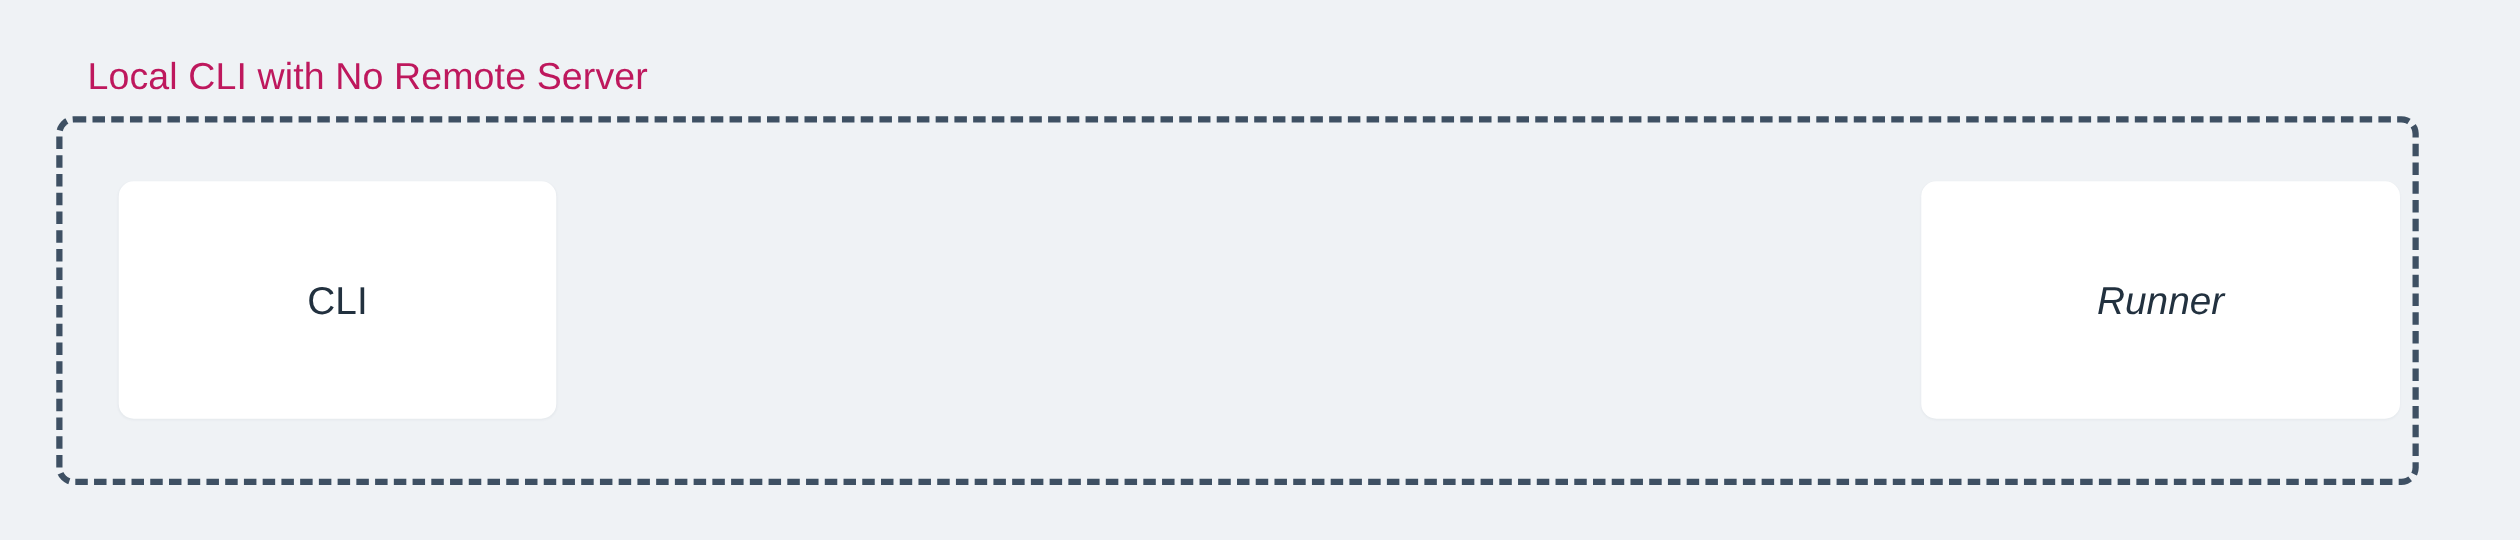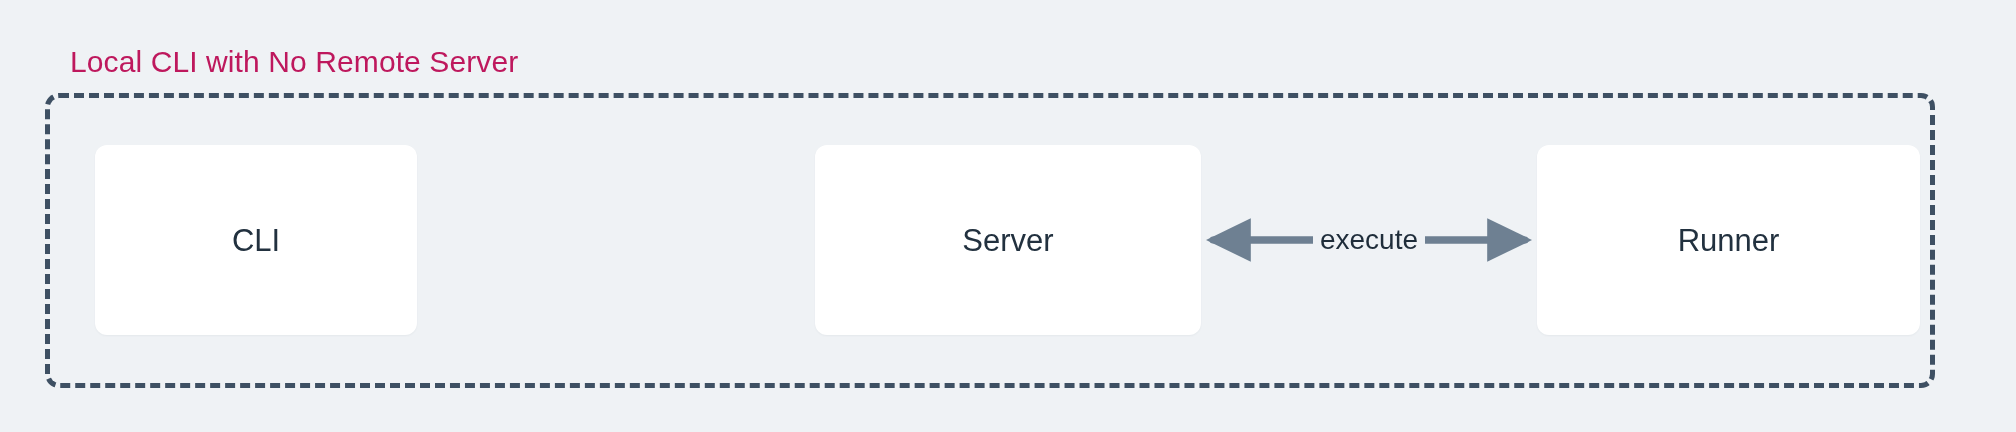--- a/index.html
+++ b/index.html
@@ -58,23 +58,23 @@
     justify-content: center;
     box-shadow: 0 1px 2px rgba(40, 55, 75, 0.05);
   }
   .node .node-label {
     font-size: 31px;
     color: #22313f;
     line-height: 1;
     white-space: nowrap;
   }
 
-  #node-cli    { left: 95px;   width: 322px; }
+  #node-cli    { left: 95px;   width: 350px; }
   #node-server { left: 815px;  width: 386px; }
-  #node-runner { left: 1537px; width: 383px; }
+  #node-runner { left: 1537px; width: 383px; font-style: italic; }
 
   
   .edge {
     position: absolute;
     top: 213px;
     height: 54px;
     display: flex;
     align-items: center;
     justify-content: center;
     pointer-events: none;
@@ -109,37 +109,19 @@
 
   <div class="group-frame"></div>
 
   <div class="group-title">Local CLI with No Remote Server</div>
 
   <div class="node" id="node-cli">
     <span class="node-label">CLI</span>
   </div>
 
 
-  <div class="node" id="node-server">
-    <span class="node-label">Server</span>
-  </div>
 
-  <div class="edge" id="edge-execute">
-    <svg class="edge-svg" viewBox="0 0 336 54" preserveAspectRatio="none">
-      <defs>
-        <marker id="arrow-right-e" markerWidth="7" markerHeight="7" refX="5.4" refY="3.5" orient="auto" markerUnits="strokeWidth">
-          <path d="M0,0.4 L6.4,3.5 L0,6.6 Z" fill="#6e8092"></path>
-        </marker>
-        <marker id="arrow-left-e" markerWidth="7" markerHeight="7" refX="5.4" refY="3.5" orient="auto" markerUnits="strokeWidth">
-          <path d="M0,0.4 L6.4,3.5 L0,6.6 Z" fill="#6e8092"></path>
-        </marker>
-      </defs>
-      <line x1="18" y1="27" x2="324" y2="27" stroke="#6e8092" stroke-width="7" stroke-linecap="round" marker-end="url(#arrow-right-e)"></line>
-      <line x1="318" y1="27" x2="12" y2="27" stroke="#6e8092" stroke-width="7" stroke-linecap="round" marker-end="url(#arrow-left-e)"></line>
-    </svg>
-    <span class="edge-label">execute</span>
-  </div>
 
   <div class="node" id="node-runner">
     <span class="node-label">Runner</span>
   </div>
 
 </div>
 
 </body></html>

